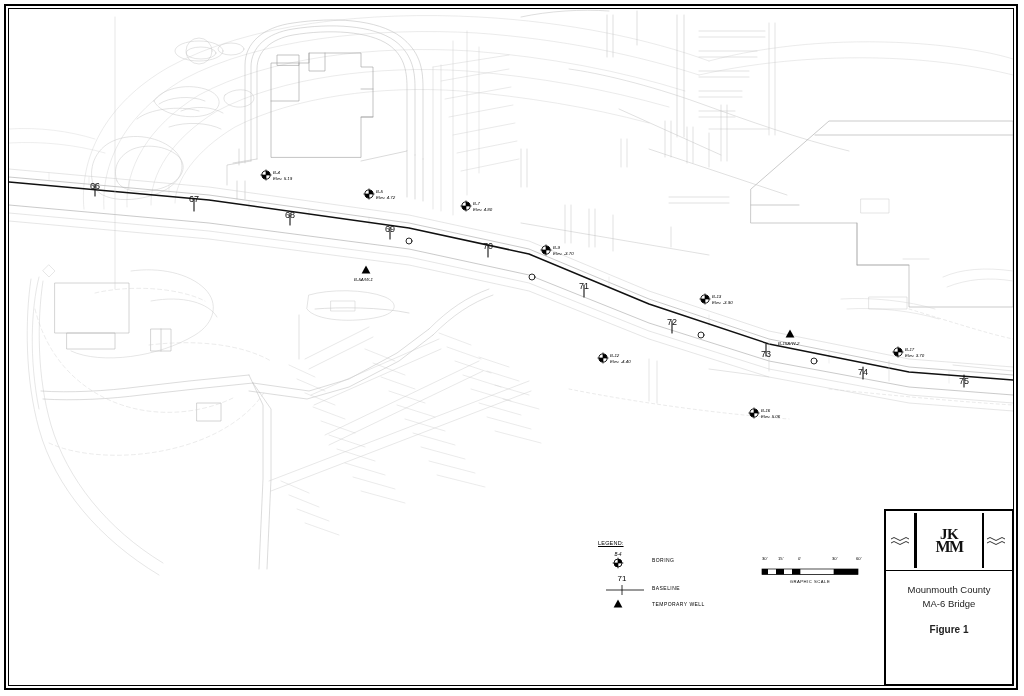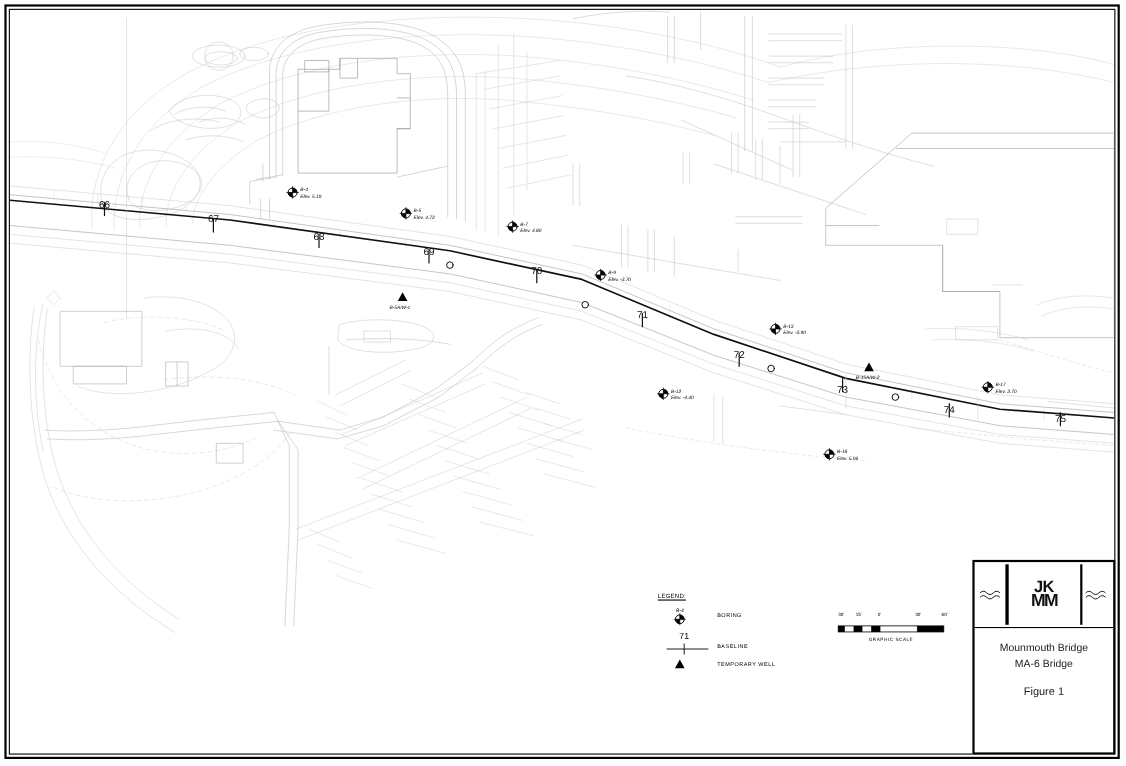--- a/index.html
+++ b/index.html
@@ -13,28 +13,28 @@
   
   #titleblock{position:absolute;left:884px;top:509px;width:130px;height:177px;
      border:2px solid #000;box-sizing:border-box;background:#fff;}
   .tb-row{border-bottom:1.5px solid #000;box-sizing:border-box;}
   #tb-logo{height:60px;position:relative;display:flex;align-items:center;justify-content:center;}
   .logo-bar{position:absolute;top:2px;bottom:2px;width:2.5px;background:#000;}
   #lb-l{left:28px;} #lb-r{right:28px;}
   .squiggle{position:absolute;top:50%;transform:translateY(-50%);}
   #sq-l{left:4px;} #sq-r{right:4px;}
   #logo-text{position:relative;z-index:2;text-align:center;line-height:0.82;
-     font-family:Liberation Sans, sans-serif;color:#111;background:#fff;padding:0 2px;}
+     font-family:Liberation Serif, serif;color:#111;background:#fff;padding:0 2px;}
   #logo-jk{font-size:15px;font-weight:700;letter-spacing:-0.5px;display:block;}
   #logo-mm{font-size:16px;font-weight:700;letter-spacing:-1.5px;display:block;}
   #tb-sheettitle{height:25px;display:flex;align-items:center;justify-content:center;
      font-size:13px;color:#222;}
   #tb-project{height:auto;padding:12px 4px 6px;text-align:center;font-size:9.5px;
      color:#222;line-height:1.45;}
-  #tb-figure{text-align:center;font-size:10px;color:#222;padding-top:12px;}
+  #tb-figure{text-align:center;font-size:10px;color:#222;padding-top:12px;font-weight:bold;}
 
   
   #legend{position:absolute;left:598px;top:540px;width:130px;height:80px;}
   #legend-title{font-size:5.5px;color:#000;text-decoration:underline;letter-spacing:0.2px;}
   .leg-row{position:absolute;display:flex;align-items:center;}
   .leg-text{font-size:5px;color:#000;letter-spacing:0.45px;}
 
   
   #gscale{position:absolute;left:760px;top:563px;width:100px;}
   #gscale-caption{text-align:center;font-size:4.2px;letter-spacing:0.5px;color:#000;margin-top:1.5px;}
@@ -508,20 +508,20 @@
         <path d="M1,8 q3,-3 6,0 t6,0 t6,0" fill="none" stroke="#000" stroke-width="0.8"></path>
       </svg>
       <div id="logo-text">
         <span id="logo-jk">JK</span>
         <span id="logo-mm">MM</span>
       </div>
     </div>
 
 
     <div id="tb-project">
-      <div>Mounmouth Bridge</div>
+      <div>Mounmouth County</div>
       <div>MA-6 Bridge</div>
       <div id="tb-figure">Figure 1</div>
     </div>
 
   </div>
 
 </div>
 
 </body></html>

